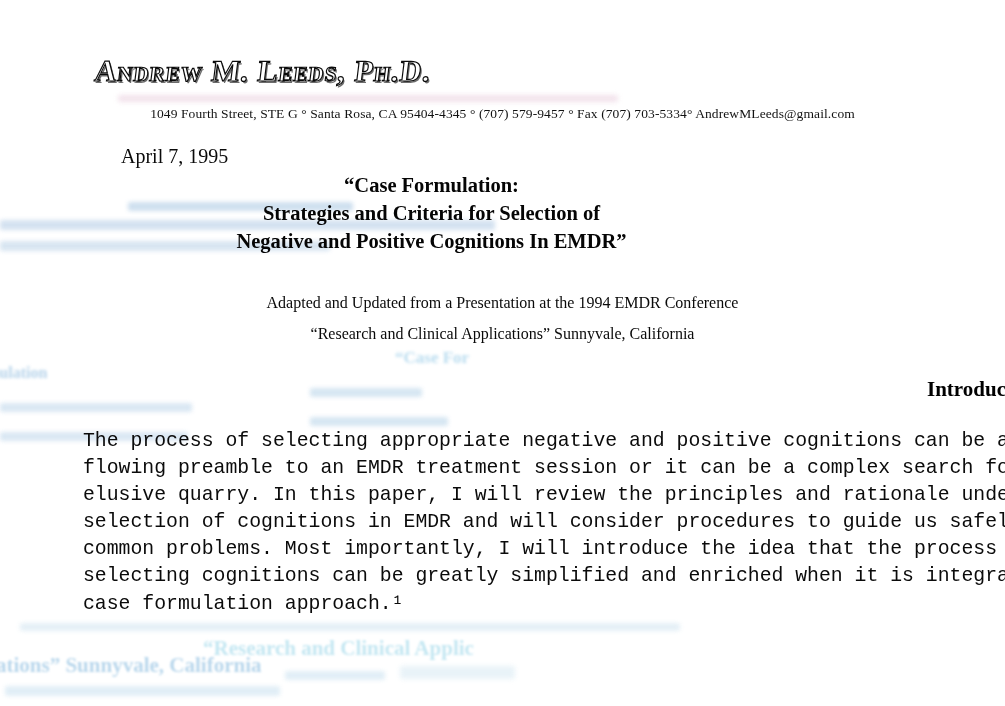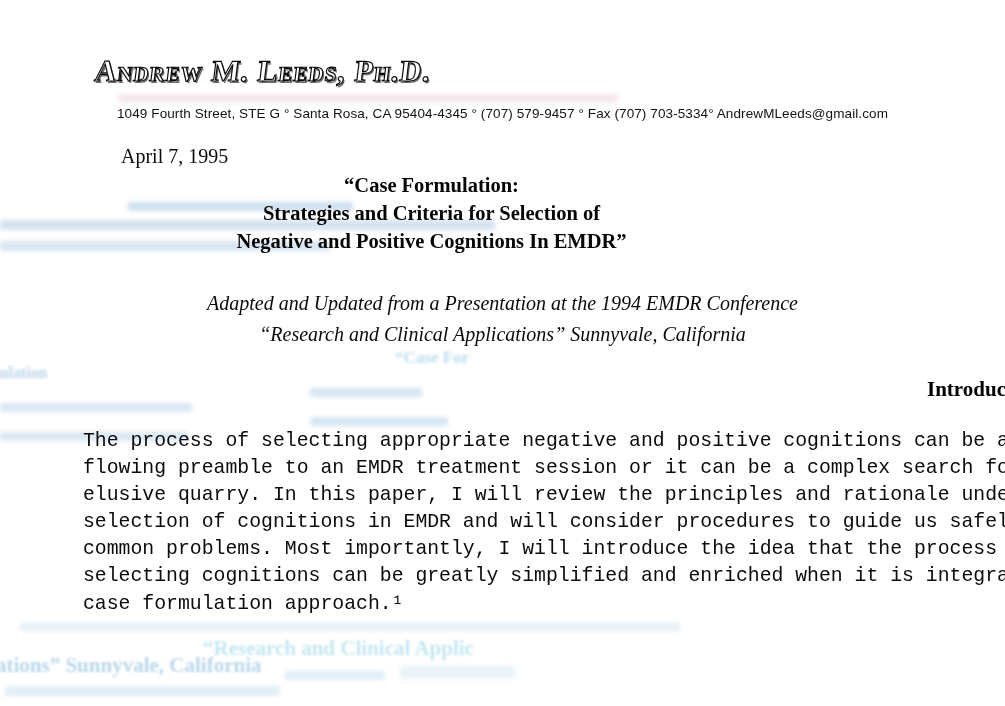--- a/index.html
+++ b/index.html
@@ -22,21 +22,21 @@
     color:#ffffff;
     -webkit-text-stroke:1.2px #0a0a0a;
     text-shadow:1.6px 1.8px 0 rgba(10,10,10,0.6);
     transform:skewX(-7deg);
     transform-origin:left bottom;
     white-space:nowrap;
   }
   .address{
     position:absolute;left:0;top:106px;width:1005px;
     text-align:center;
-    font-family:Liberation Sans, sans-serif;
+    font-family:Liberation Serif, serif;
     font-size:13.5px;
     letter-spacing:0.1px;
     color:#121212;
     white-space:nowrap;
   }
   
   .date{
     position:absolute;left:121px;top:145px;
     font-size:20px;color:#0a0a0a;
     white-space:nowrap;
@@ -45,25 +45,24 @@
     position:absolute;left:0;top:171px;width:863px;
     text-align:center;
     font-size:20.5px;font-weight:bold;
     line-height:28px;
     color:#050505;
     white-space:pre;
   }
   .doc-subtitle{
     position:absolute;left:0;top:288px;width:1005px;
     text-align:center;
-    font-size:20px;
+    font-size:16px;
     line-height:30.5px;
     color:#0a0a0a;
     white-space:pre;
-    font-style:italic;
   }
   .section-heading{
     position:absolute;left:0;top:377px;width:1005px;
     text-align:right;
     font-size:21px;font-weight:bold;
     color:#000000;
     padding-left:36px;
   }
   
   .body-par{

